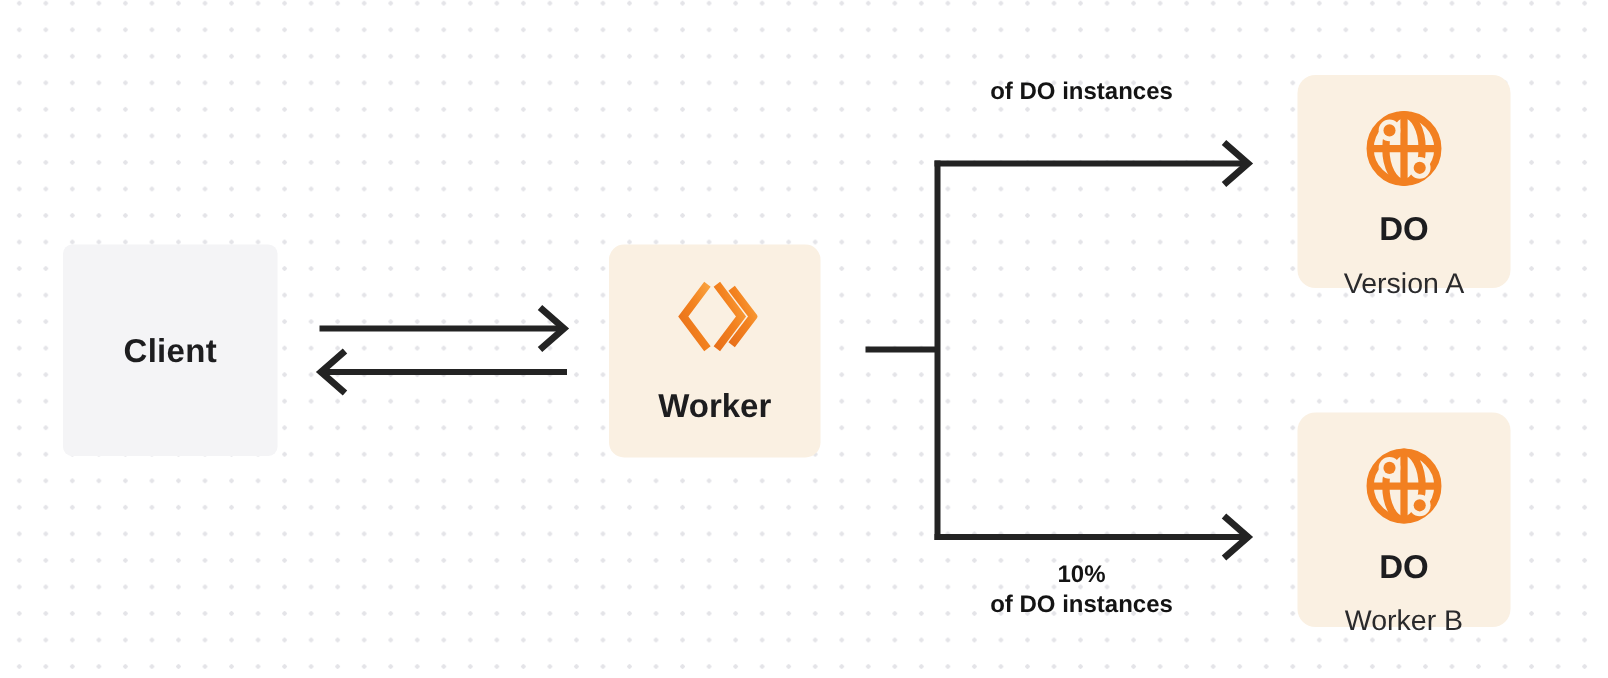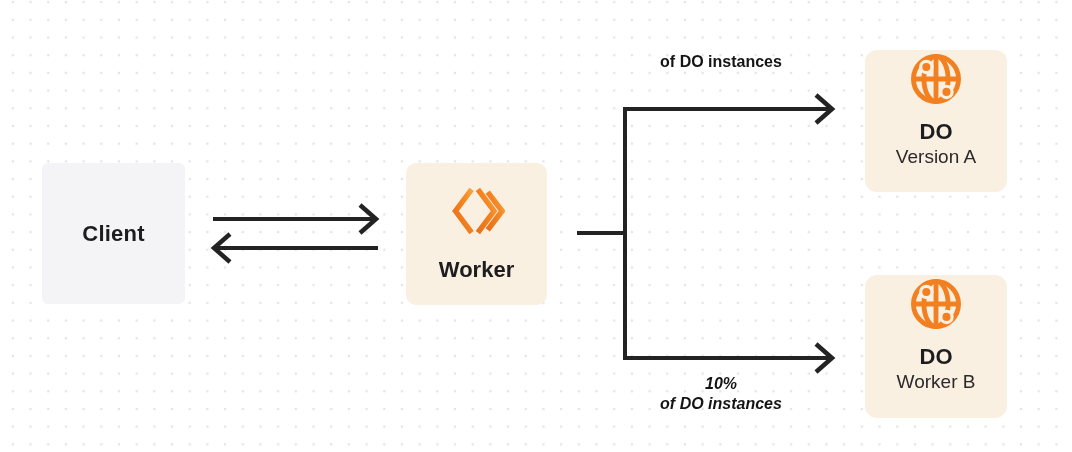--- a/index.html
+++ b/index.html
@@ -21,32 +21,32 @@
   .client-label{font-weight:700;font-size:22px;color:#1d1d1f;letter-spacing:.2px;}
   .worker-box{
     left:406px;top:163px;width:141px;height:142px;
     background:#faf0e2;border-radius:10px;
     justify-content:flex-start;padding-top:22px;
   }
   .worker-label{font-weight:700;font-size:22px;color:#1d1d1f;margin-top:16px;}
   .do-box{
     left:865px;width:142px;height:142px;
     background:#faf0e2;border-radius:12px;
-    justify-content:flex-start;padding-top:0;
+    justify-content:flex-start;padding-top:20px;
   }
   .do-a{top:50px;}
   .do-b{top:275px;height:143px;}
   .do-title{font-weight:700;font-size:22px;color:#1d1d1f;margin-top:8px;line-height:24px;}
-  .do-sub{font-weight:400;font-size:19px;color:#2a2a2c;margin-top:1px;line-height:23px;}
+  .do-sub{font-weight:400;font-size:19px;color:#2a2a2c;margin-top:13px;line-height:23px;}
   .edge-label{
     position:absolute;width:220px;text-align:center;
     font-weight:700;font-size:16px;line-height:20px;color:#141414;z-index:2;
   }
   .label-top{left:611px;top:52px;}
-  .label-bottom{left:611px;top:374px;font-style:italic;}
+  .label-bottom{left:611px;top:374px;}
   svg.connectors{position:absolute;left:0;top:0;z-index:1;}
   .conn{stroke:#232323;stroke-width:4;fill:none;}
   .conn-head{stroke:#232323;stroke-width:4.5;fill:none;stroke-linejoin:miter;}
 </style>
 </head>
 <body>
 
 <div class="canvas">
 
   <svg class="connectors" width="1072" height="452" viewBox="0 0 1072 452" aria-hidden="true">

